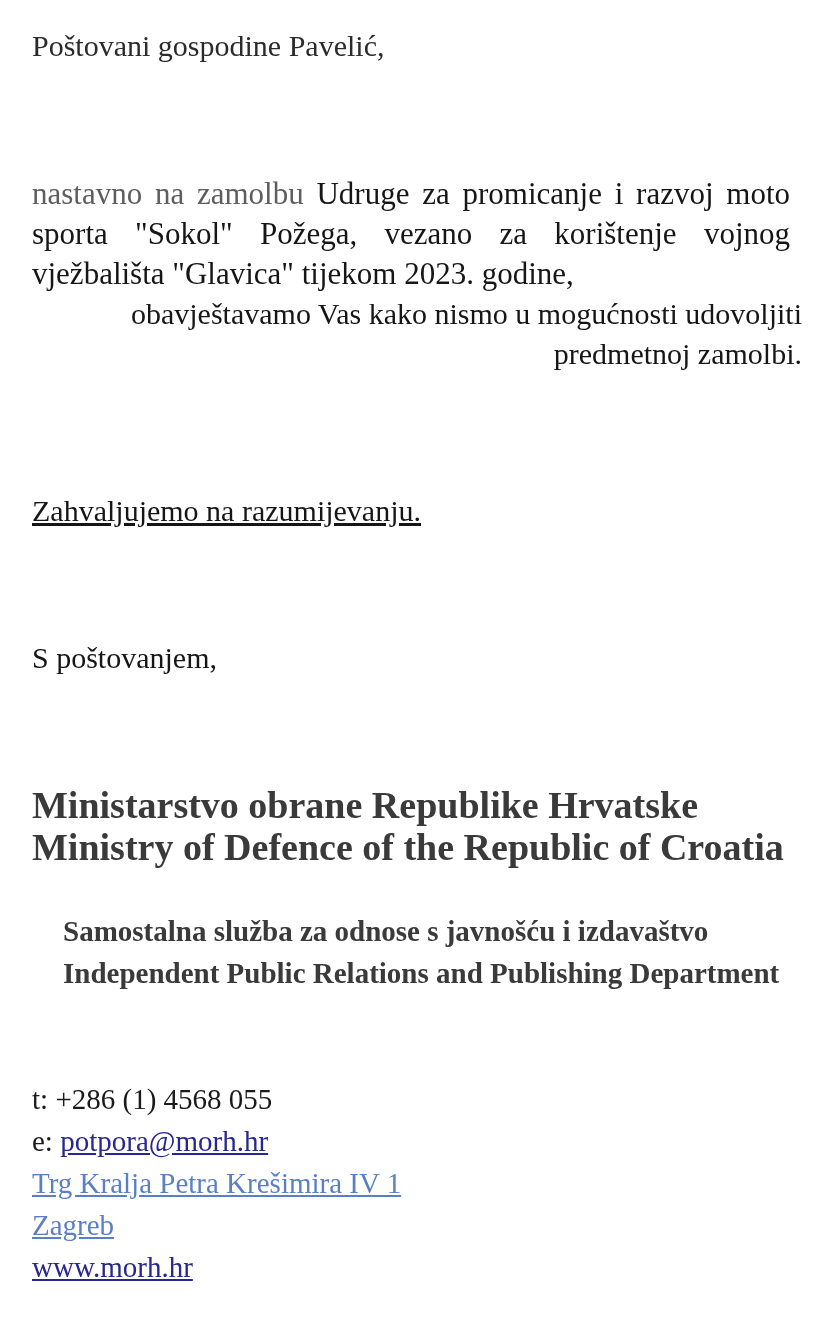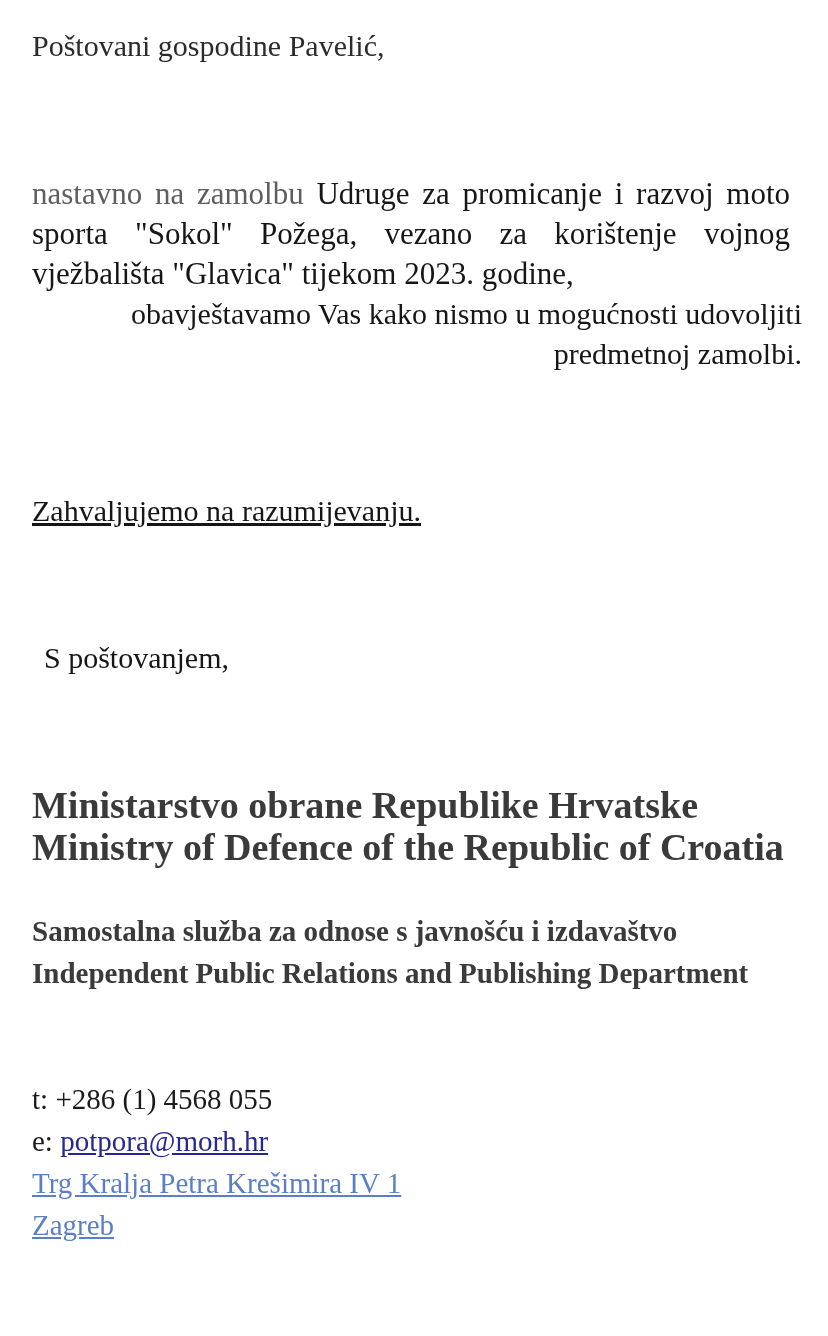--- a/index.html
+++ b/index.html
@@ -67,21 +67,20 @@
     color: #161616;
     white-space: nowrap;
     text-decoration: underline;
   }
   .closing {
     top: 638px;
     font-size: 30px;
     line-height: 40px;
     color: #161616;
     white-space: nowrap;
-    margin-left: 12px;
   }
 
   
   .sig-org {
     top: 784px;
     font-size: 38px;
     line-height: 42px;
     font-weight: bold;
     color: #3a3a3a;
   }
@@ -92,20 +91,21 @@
     line-height: 42px;
     font-weight: bold;
     color: #3a3a3a;
   }
   .sig-line {
     display: block;
     white-space: nowrap;
   }
   .sig-dept .sig-line {
     white-space: normal;
+    margin-left: 31px;
   }
 
   
   .contact {
     top: 1078px;
     font-size: 29px;
     line-height: 42px;
     color: #1b1b1b;
   }
   .contact .c-line {
@@ -157,16 +157,17 @@
     </span>
 
     <span class="c-line">
       <span>e: </span><a href="#" class="link-navy">potpora@morh.hr</a>
     </span>
 
     <a href="#" class="c-line link-blue">Trg Kralja Petra Krešimira IV 1</a>
 
     <a href="#" class="c-line link-blue">Zagreb</a>
 
+    <a href="#" class="c-line link-navy">www.morh.hr</a>
 
   </div>
 
 </div>
 
 </body></html>

